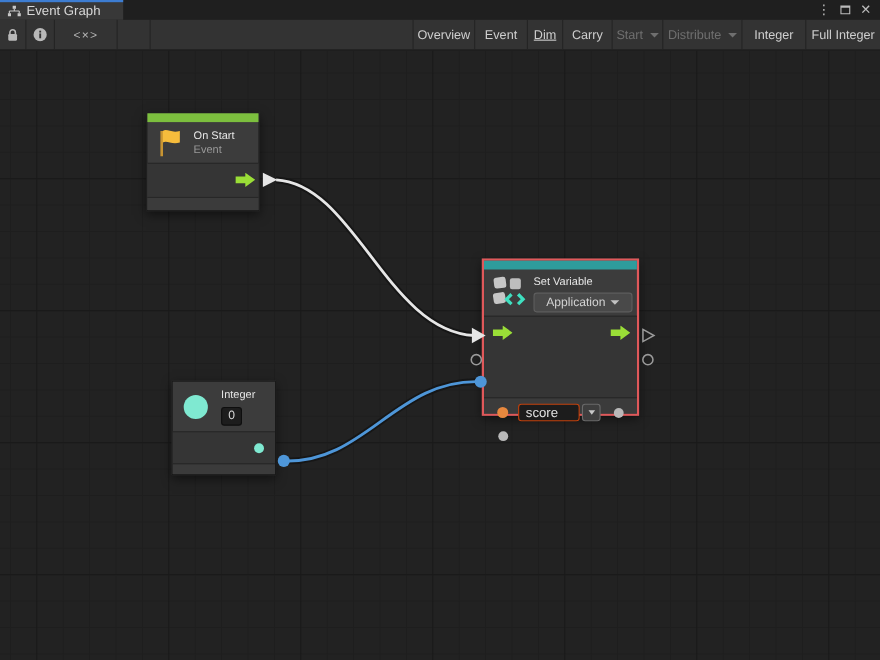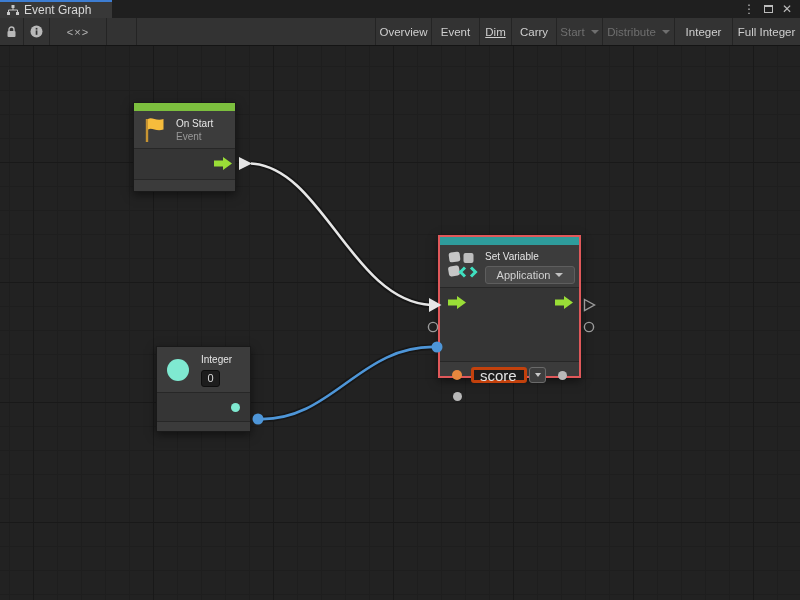--- a/index.html
+++ b/index.html
@@ -83,22 +83,22 @@
   .node-setvar .nports{height:73px;}
   .node-setvar .nfoot{height:14px;}
   .sv-text{display:flex;flex-direction:column;gap:2px;}
   .sv-drop{
     width:88px;height:16px;background:#494949;border:1px solid #5e5e5e;border-radius:3px;
     display:flex;align-items:center;justify-content:center;gap:5px;color:#d2d2d2;font-size:11px;
   }
   .sv-drop .caret{border-top-color:#c2c2c2;margin-left:0;}
   .score-field{
     position:absolute;left:31px;top:79px;width:56px;height:16px;box-sizing:border-box;
-    background:#1c1c1c;border:3px solid #c2410c;border-radius:3px;
-    color:#e2e2e2;font-size:15px;display:flex;align-items:center;padding-left:6px;
+    background:#1c1c1c;border:1px solid #c2410c;border-radius:3px;
+    color:#e2e2e2;font-size:12px;display:flex;align-items:center;padding-left:6px;
   }
   .score-dd{
     position:absolute;left:89px;top:79px;width:17px;height:16px;box-sizing:border-box;
     background:#3e3e3e;border:1px solid #6a6a6a;border-radius:3px;
     display:flex;align-items:center;justify-content:center;
   }
   .score-dd .caret{border-top-color:#c8c8c8;margin-left:0;border-left-width:3.5px;border-right-width:3.5px;}
   
   .proxy{position:absolute;z-index:3;}
 </style>

